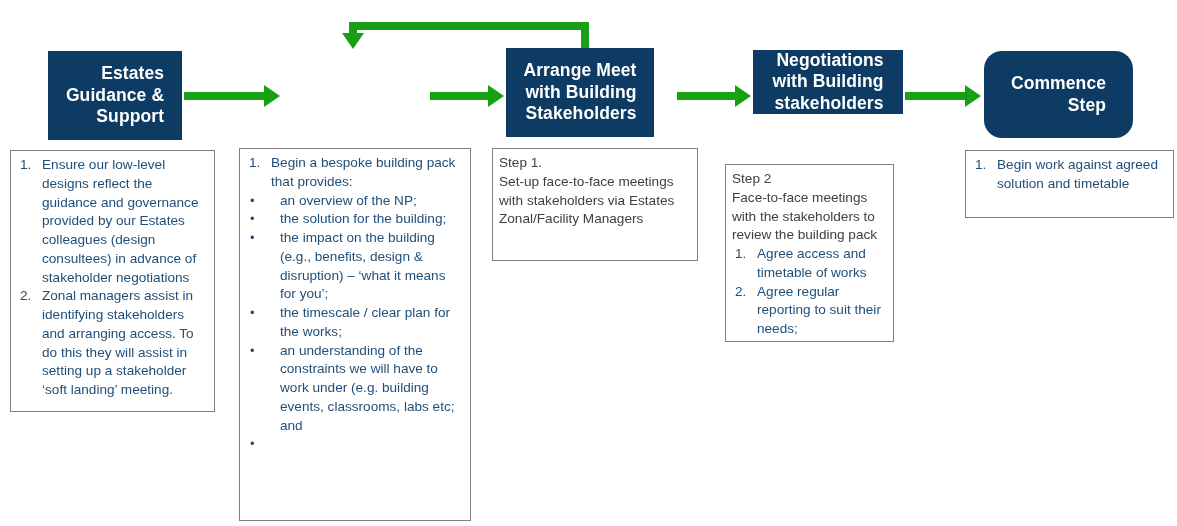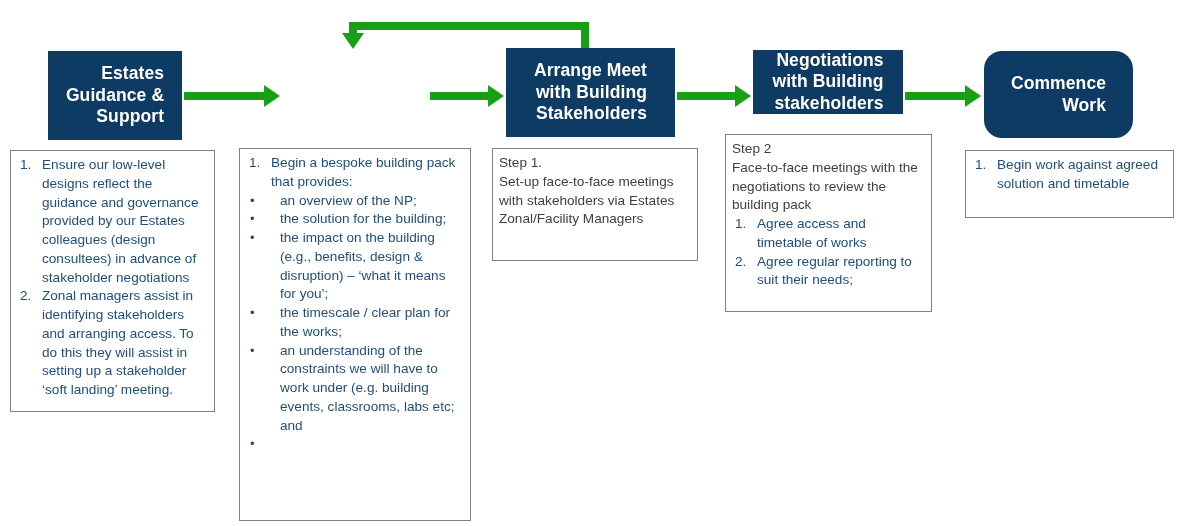--- a/index.html
+++ b/index.html
@@ -169,58 +169,58 @@
     </div>
     <div class="li bul">
       <div class="mk">•</div>
       <div class="tx">an understanding of the constraints we will have to work under (e.g. building events, classrooms, labs etc; and</div>
     </div>
     <div class="li bul">
       <div class="mk">•</div>
     </div>
   </div>
 
-  <div class="proc-box" style="left:506px; top:48px; width:169px; height:89px;">
+  <div class="proc-box" style="left:506px; top:48px; width:148px; height:89px;">
     <div>
       <span>Arrange Meet</span>
       <span>with Building</span>
       <span>Stakeholders</span>
     </div>
   </div>
 
   <div class="detail-box" style="left:492px; top:148px; width:206px; height:113px;">
     <div class="para">Step 1.</div>
     <div class="para">Set-up face-to-face meetings with stakeholders via Estates Zonal/Facility Managers</div>
   </div>
 
   <div class="proc-box" style="left:753px; top:50px; width:150px; height:64px;">
     <div>
       <span>Negotiations</span>
       <span>with Building</span>
       <span>stakeholders</span>
     </div>
   </div>
 
-  <div class="detail-box" style="left:725px; top:134px; width:207px; height:178px;">
+  <div class="detail-box" style="left:725px; top:164px; width:169px; height:178px;">
     <div class="para">Step 2</div>
-    <div class="para">Face-to-face meetings with the negotiations to review the building pack</div>
+    <div class="para">Face-to-face meetings with the stakeholders to review the building pack</div>
     <div class="li num">
       <div class="mk">1.</div>
       <div class="tx">Agree access and timetable of works</div>
     </div>
     <div class="li num">
       <div class="mk">2.</div>
       <div class="tx">Agree regular reporting to suit their needs;</div>
     </div>
   </div>
 
   <div class="proc-box" style="left:984px; top:51px; width:149px; height:87px;border-radius:18px;">
     <div>
       <span>Commence</span>
-      <span>Work</span>
+      <span>Step</span>
     </div>
   </div>
 
   <div class="detail-box" style="left:965px; top:150px; width:209px; height:68px;">
     <div class="li num">
       <div class="mk">1.</div>
       <div class="tx">Begin work against agreed solution and timetable</div>
     </div>
   </div>
 

